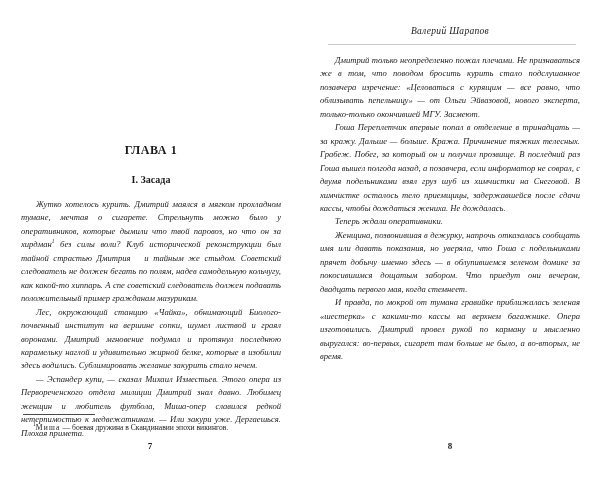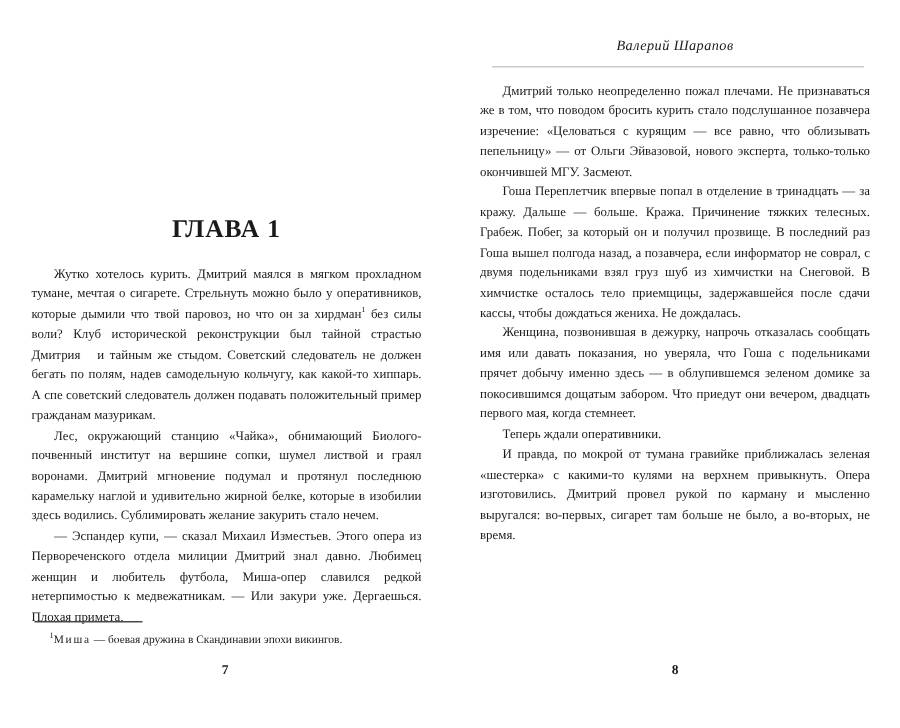--- a/index.html
+++ b/index.html
@@ -72,21 +72,21 @@
     position: absolute;
     left: 28px;
     right: 24px;
     top: 44px;
     height: 1px;
     background: #c9c9c9;
   }
 
   .chapter-title {
     text-align: center;
-    font-size: 17px;
+    font-size: 12px;
     font-weight: bold;
     letter-spacing: 0.6px;
     margin: 0;
     padding-top: 143px;
   }
   .section-title {
     text-align: center;
     font-size: 10px;
     font-weight: bold;
     margin: 0;
@@ -100,20 +100,21 @@
     text-justify: inter-word;
     margin: 0;
     hyphens: manual;
   }
   .page-left .body-text.first {
     padding-top: 13px;
   }
   .body-text p {
     margin: 0;
     text-indent: 15px;
+    font-style: italic;
   }
 
   .right-body {
     padding-top: 54px;
   }
 
   .footnote-zone {
     position: absolute;
     left: 21px;
     right: 19px;
@@ -168,20 +169,21 @@
 
 <div class="spread">
 
   <div class="gutter-line"></div>
   <div class="left-page-bottom-edge"></div>
 
   <div class="page page-left">
 
     <h1 class="chapter-title">ГЛАВА 1</h1>
 
+    <h2 class="section-title">I. Засада</h2>
 
     <div class="body-text first">
       <p><span>Жутко хотелось курить. Дмитрий маялся в мягком прохладном тумане, мечтая о сигарете. Стрельнуть можно было у оперативников, которые дымили что твой паровоз, но что он за хирдман</span><span class="sup-ref">1</span><span> без силы воли? Клуб исторической реконструкции был тайной страстью Дмитрия&nbsp;&nbsp; и тайным же стыдом. Советский следователь не должен бегать по полям, надев самодельную кольчугу, как какой-то хиппарь. А спе советский следователь должен подавать положительный пример гражданам мазурикам.</span></p>
       <p>Лес, окружающий станцию «Чайка», обнимающий Биолого-почвенный институт на вершине сопки, шумел листвой и граял воронами. Дмитрий мгновение подумал и протянул последнюю карамельку наглой и удивительно жирной белке, которые в изобилии здесь водились. Сублимировать желание закурить стало нечем.</p>
       <p>— Эспандер купи, — сказал Михаил Изместьев. Этого опера из Первореченского отдела милиции Дмитрий знал давно. Любимец женщин и любитель футбола, Миша-опер славился редкой нетерпимостью к медвежатникам. — Или закури уже. Дергаешься. Плохая примета.</p>
     </div>
 
     <div class="footnote-zone">
       <div class="footnote-rule"></div>
       <p class="footnote-text"><span class="footnote-marker">1</span><span class="fn-term">Миша</span><span> — боевая дружина в Скандинавии эпохи викингов.</span></p>
@@ -191,21 +193,21 @@
   </div>
 
   <div class="page page-right">
 
     <div class="running-head">Валерий Шарапов</div>
     <div class="head-rule"></div>
 
     <div class="body-text right-body">
       <p>Дмитрий только неопределенно пожал плечами. Не признаваться же в том, что поводом бросить курить стало подслушанное позавчера изречение: «Целоваться с курящим — все равно, что облизывать пепельницу» — от Ольги Эйвазовой, нового эксперта, только-только окончившей МГУ. Засмеют.</p>
       <p>Гоша Переплетчик впервые попал в отделение в тринадцать — за кражу. Дальше — больше. Кража. Причинение тяжких телесных. Грабеж. Побег, за который он и получил прозвище. В последний раз Гоша вышел полгода назад, а позавчера, если информатор не соврал, с двумя подельниками взял груз шуб из химчистки на Снеговой. В химчистке осталось тело приемщицы, задержавшейся после сдачи кассы, чтобы дождаться жениха. Не дождалась.</p>
+      <p>Теперь ждали оперативники.</p>
       <p>Женщина, позвонившая в дежурку, напрочь отказалась сообщать имя или давать показания, но уверяла, что Гоша с подельниками прячет добычу именно здесь — в облупившемся зеленом домике за покосившимся дощатым забором. Что приедут они вечером, двадцать первого мая, когда стемнеет.</p>
-      <p>Теперь ждали оперативники.</p>
-      <p>И правда, по мокрой от тумана гравийке приближалась зеленая «шестерка» с какими-то кулями на верхнем привыкнуть. Опера изготовились. Дмитрий провел рукой по карману и мысленно выругался: во-первых, сигарет там больше не было, а во-вторых, не время.</p>
+      <p>И правда, по мокрой от тумана гравийке приближалась зеленая «шестерка» с какими-то кассы на верхнем багажнике. Опера изготовились. Дмитрий провел рукой по карману и мысленно выругался: во-первых, сигарет там больше не было, а во-вторых, не время.</p>
     </div>
 
     <div class="folio folio-right">8</div>
   </div>
 
 </div>
 
 </body></html>

